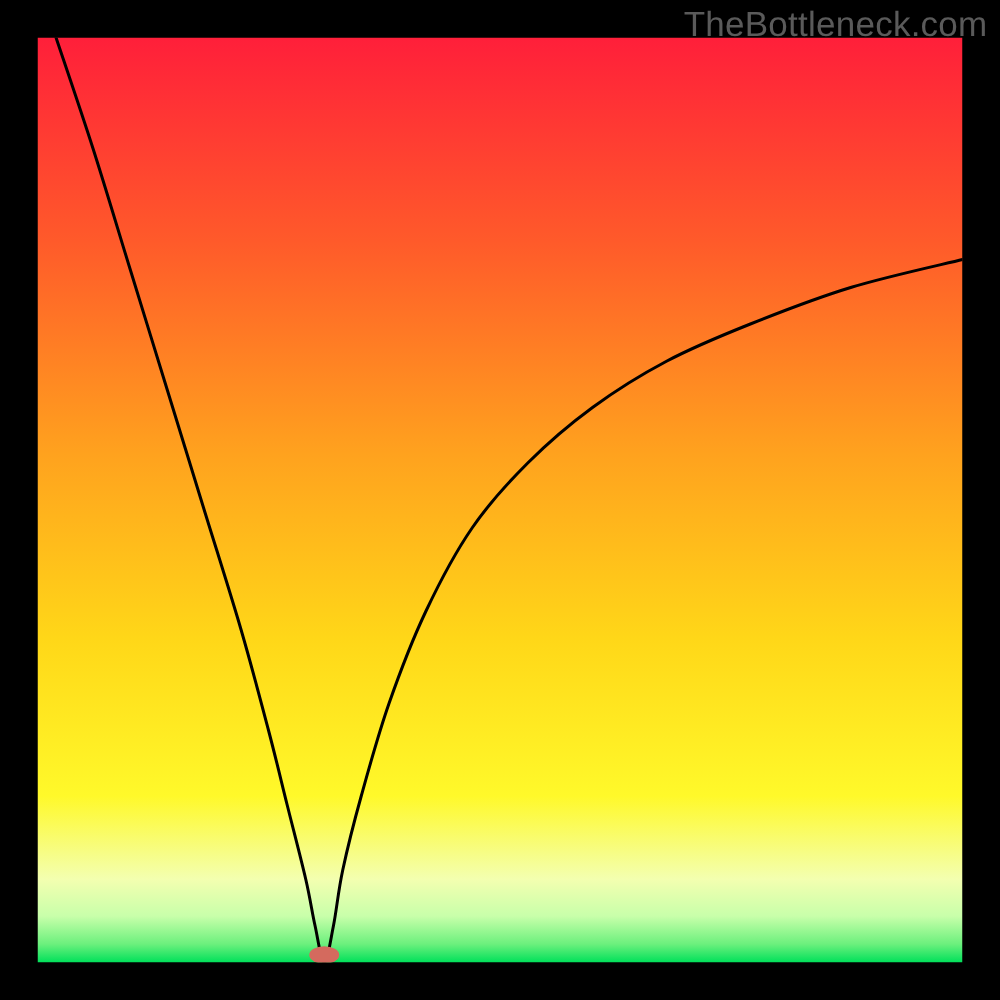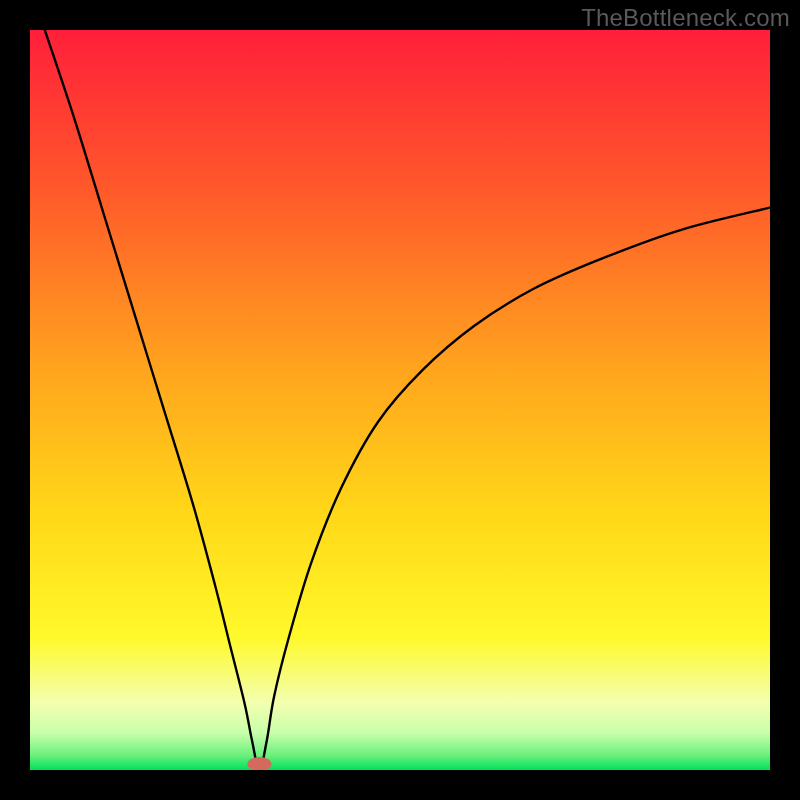--- a/index.html
+++ b/index.html
@@ -15,21 +15,21 @@
     position: relative;
     width: 800px;
     height: 800px;
     background: #000000;
   }
   .watermark {
     position: absolute;
     top: 4px;
     right: 10px;
     color: #5a5a5a;
-    font-size: 24px;
+    font-size: 28px;
     font-weight: 400;
     letter-spacing: 0.2px;
   }
   svg.plot {
     position: absolute;
     top: 30px;
     left: 30px;
     width: 740px;
     height: 740px;
     display: block;

